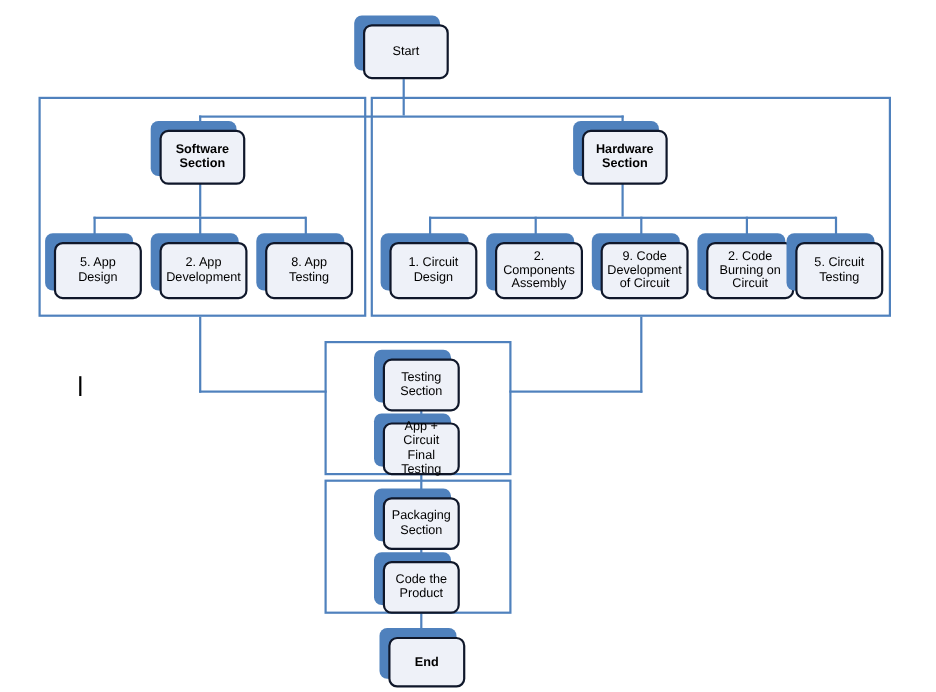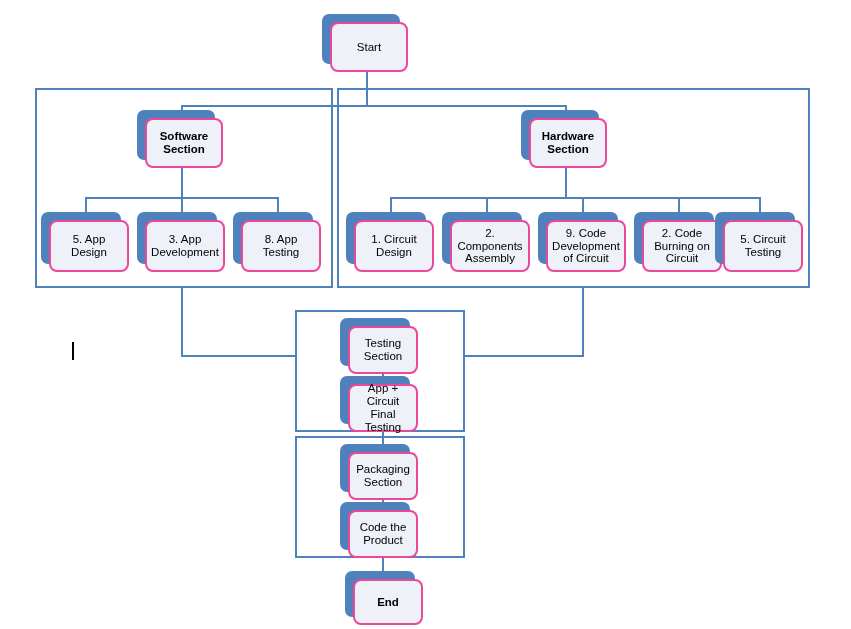--- a/index.html
+++ b/index.html
@@ -48,21 +48,21 @@
     background: #4F81BD;
     border-radius: 7px;
   }
   .node .face {
     position: absolute;
     left: 8px;
     top: 8px;
     width: 74px;
     height: 46px;
     background: #EEF1F8;
-    border: 2px solid #ec4899;
+    border: 2px solid #0f172a;
     border-radius: 8px;
     box-sizing: border-box;
     display: flex;
     align-items: center;
     justify-content: center;
     text-align: center;
     line-height: 1.12;
     color: #000000;
     font-size: 11.5px;
     padding: 2px 3px;
@@ -149,21 +149,21 @@
 Section</div>
   </div>
 
   <div class="node w-sub" style="left:41px; top:212px;">
     <div class="shadow"></div>
     <div class="face">5. App Design</div>
   </div>
 
   <div class="node w-sub" style="left:137px; top:212px;">
     <div class="shadow"></div>
-    <div class="face">3. App
+    <div class="face">2. App
 Development</div>
   </div>
 
   <div class="node w-sub" style="left:233px; top:212px;">
     <div class="shadow"></div>
     <div class="face">8. App Testing</div>
   </div>
 
   <div class="node w-sub" style="left:346px; top:212px;">
     <div class="shadow"></div>

